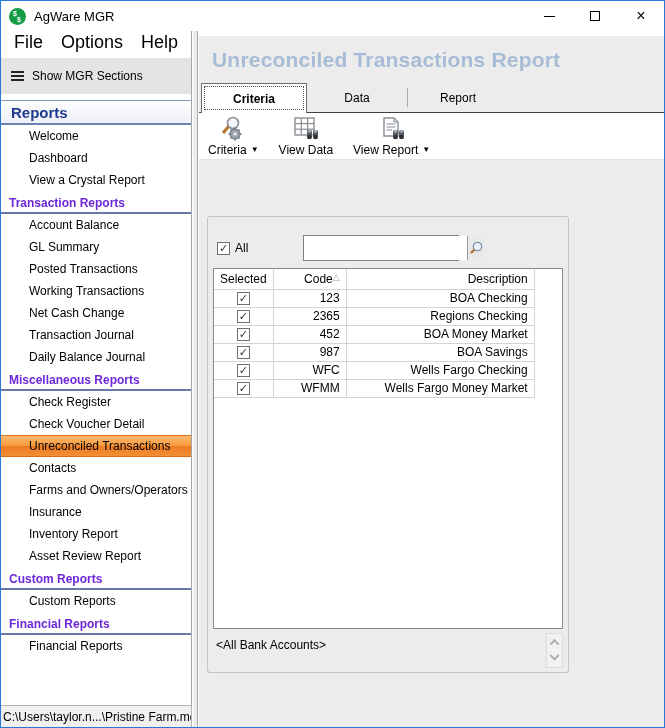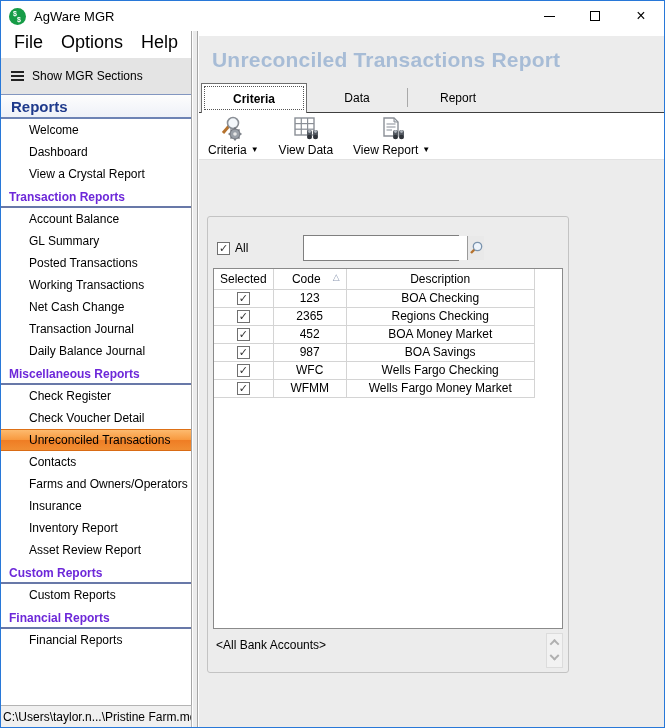--- a/index.html
+++ b/index.html
@@ -24,21 +24,21 @@
 
   
   .sidebar { position:absolute; top:30px; left:0; width:191px; bottom:22px; background:#fff;
              border-right:1px solid #a6a6a6; overflow:hidden; }
   .menubar { height:23px; display:flex; align-items:center; padding-left:4px; }
   .menu-item { padding:3px 9px; font-size:18px; }
   .mgr-toggle { margin-top:4px; height:36px; background:#e4e4e4; display:flex; align-items:center;
                 padding-left:10px; }
   .hamburger { display:inline-flex; flex-direction:column; gap:2px; margin-right:8px; }
   .hamburger i { width:13px; height:2px; background:#222; }
-  .reports-header { height:25px; border-top:1px solid #8296c0; border-bottom:2px solid #6d83b4;
+  .reports-header { margin-top:6px; height:25px; border-top:1px solid #8296c0; border-bottom:2px solid #6d83b4;
                     background:linear-gradient(#fdfdfd,#eef1f8); color:#1f3a8c; font-weight:bold;
                     font-size:15px; display:flex; align-items:center; padding-left:10px; }
   .nav-section-header { height:20px; margin-top:3px; border-bottom:2px solid #6878a8; color:#6d28d9;
                         font-weight:bold; display:flex; align-items:center; padding-left:8px; }
   .nav-item { height:22px; display:flex; align-items:center; padding-left:28px; cursor:default; }
   .nav-item.selected { background:linear-gradient(#fdba6e,#f89a40 48%,#ef7d24 52%,#f18e33);
                        border-top:1px solid #dd7016; border-bottom:1px solid #d96b14; }
 
   
   .statusbar { position:absolute; left:0; bottom:0; width:191px; height:22px; background:#f0f0f0;
@@ -85,21 +85,21 @@
                  background:#fff; display:flex; }
   .search-input { flex:1; border:none; outline:none; font:inherit; padding:0 4px; background:#fff; }
   .search-btn { width:26px; background:#e9e9e9; border-left:1px solid #9a9a9a; display:flex;
                 align-items:center; justify-content:center; }
 
   
   .listbox { position:absolute; left:5px; top:51px; width:350px; height:361px; background:#fff;
              border:1px solid #8a8a8a; overflow:hidden; }
   table.accounts { border-collapse:collapse; table-layout:fixed; }
   .accounts th, .accounts td { border-right:1px solid #d4d4d4; border-bottom:1px solid #d4d4d4;
-                               font-weight:normal; text-align:center; padding:0 6px; height:18px;
+                               font-weight:normal; text-align:right; padding:0 6px; height:18px;
                                font-size:12px; overflow:hidden; white-space:nowrap; }
   .accounts th { height:20px; border-bottom:1px solid #d4d4d4; }
   .accounts .col-sel { width:52px; }
   .accounts .col-code { width:73px; }
   .accounts .col-desc { width:188px; }
   .accounts td.c-sel { text-align:center; padding:0; }
   .sort-tri { float:right; color:#8f9bb3; font-size:9px; }
   .footer-label { position:absolute; left:8px; bottom:20px; }
   .spinner { position:absolute; right:5px; bottom:4px; width:17px; height:35px; background:#f2f2f2;
              border:1px solid #dcdcdc; display:flex; flex-direction:column; }

